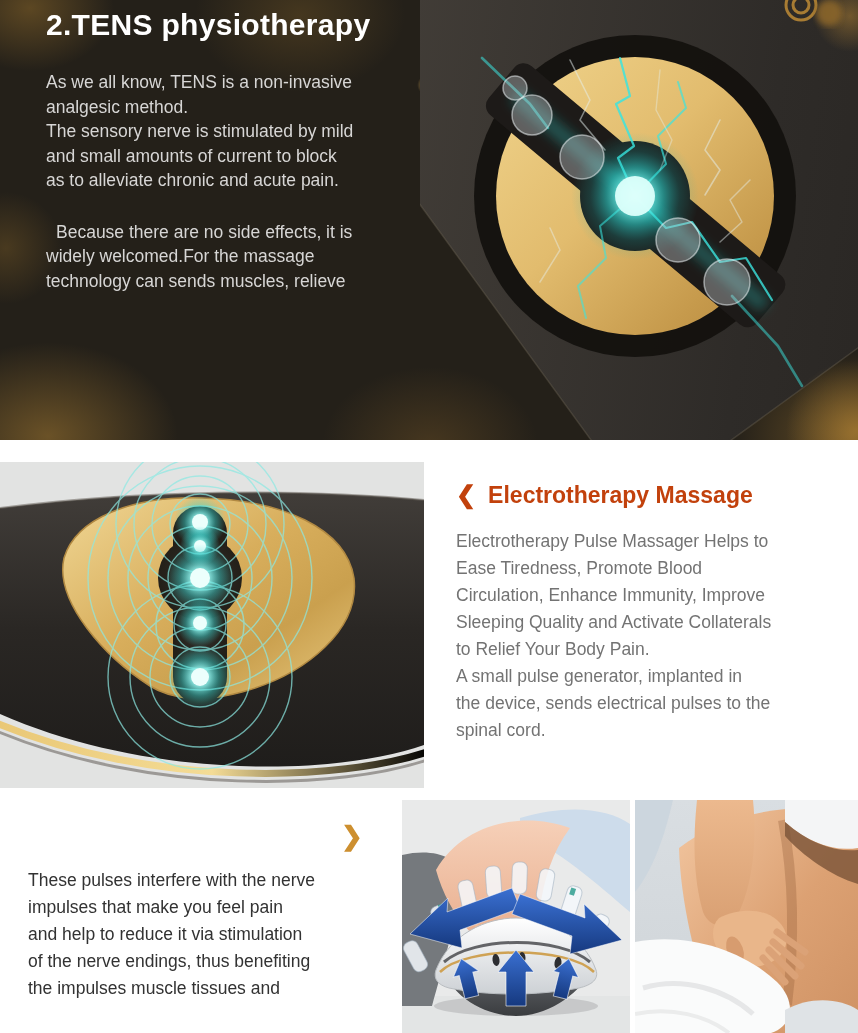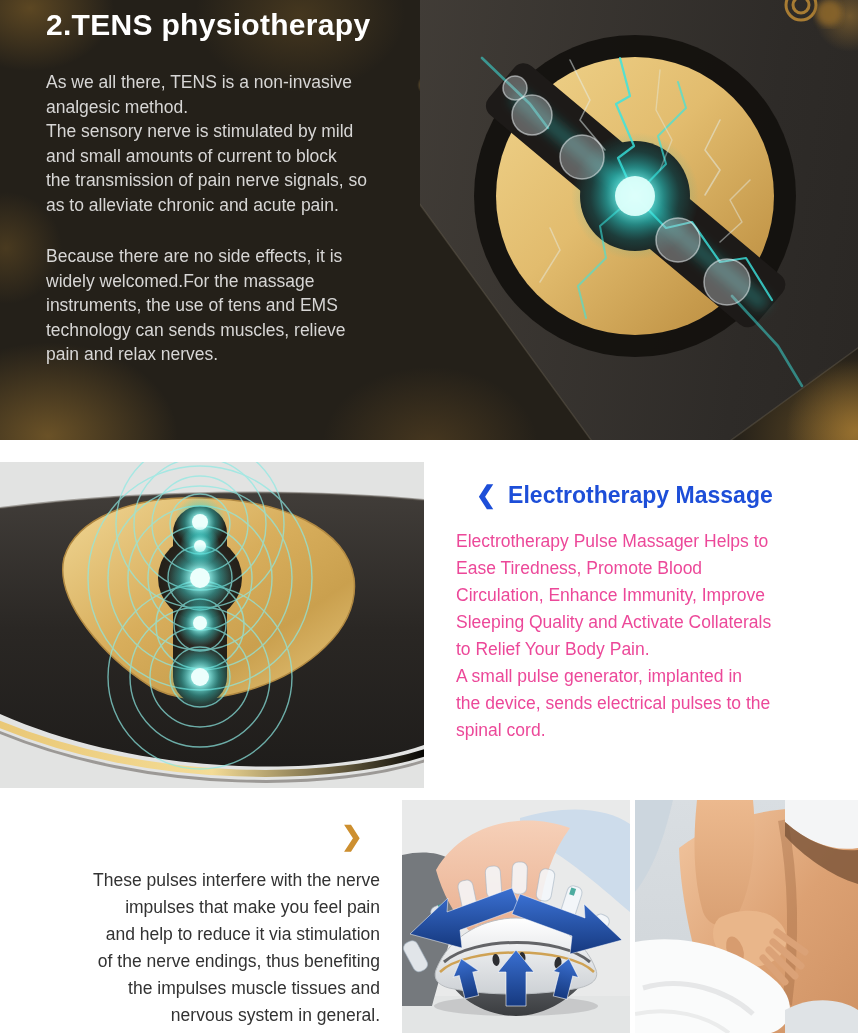--- a/index.html
+++ b/index.html
@@ -24,65 +24,62 @@
       radial-gradient(170px 120px at 852px 436px, rgba(192,142,56,.42), transparent 70%),
       #242019;
   }
   .tens-heading{
     position:absolute;left:46px;top:6px;margin:0;
     font-size:30px;line-height:38px;font-weight:bold;color:#ffffff;letter-spacing:.3px;
     z-index:4;
   }
   .tens-body{position:absolute;left:46px;top:70px;width:410px;z-index:4;}
   .tens-body .line{font-size:17.5px;line-height:24.5px;color:#d7d6d5;}
-  .tens-body .para-gap{margin-top:27px;}
+  .tens-body .para-gap{margin-top:27px;margin-left:10px;}
   .tens-art{position:absolute;left:420px;top:0;z-index:2;}
 
   
   .sec-electro{top:440px;height:355px;background:#ffffff;}
   .mid-art{position:absolute;left:0;top:22px;}
   .electro-heading{
-    position:absolute;left:476px;top:41px;margin:0;
-    font-size:23px;line-height:28px;font-weight:bold;color:#1d4ed8;
+    position:absolute;left:456px;top:41px;margin:0;
+    font-size:23px;line-height:28px;font-weight:bold;color:#c2410c;
   }
   .electro-heading .chev{margin-right:12px;font-size:24px;}
   .electro-body{position:absolute;left:456px;top:88px;width:384px;}
-  .electro-body .line{font-size:17.5px;line-height:27px;color:#ec4899;}
+  .electro-body .line{font-size:17.5px;line-height:27px;color:#737373;}
 
   
   .sec-pulses{top:795px;height:238px;background:#ffffff;}
   .pulses-chevron{
     position:absolute;left:341px;top:28px;
     font-size:26px;font-weight:bold;color:#cd8f2f;line-height:26px;
   }
-  .pulses-body{position:absolute;left:28px;top:72px;width:352px;text-align:right;}
+  .pulses-body{position:absolute;left:28px;top:72px;width:352px;}
   .pulses-body .line{font-size:17.5px;line-height:27px;color:#323232;}
   .diagram-art{position:absolute;left:402px;top:5px;}
   .photo-art{position:absolute;left:635px;top:5px;}
 </style>
 </head>
 <body>
 
 <div class="page">
 
   <section class="sec sec-tens">
     <h1 class="tens-heading">2.TENS physiotherapy</h1>
 
     <div class="tens-body">
-      <div class="line">As we all there, TENS is a non-invasive</div>
+      <div class="line">As we all know, TENS is a non-invasive</div>
       <div class="line">analgesic method.</div>
       <div class="line">The sensory nerve is stimulated by mild</div>
       <div class="line">and small amounts of current to block</div>
-      <div class="line">the transmission of pain nerve signals, so</div>
       <div class="line">as to alleviate chronic and acute pain.</div>
       <div class="line para-gap">Because there are no side effects, it is</div>
       <div class="line">widely welcomed.For the massage</div>
-      <div class="line">instruments, the use of tens and EMS</div>
       <div class="line">technology can sends muscles, relieve</div>
-      <div class="line">pain and relax nerves.</div>
     </div>
 
     <svg class="tens-art" width="438" height="440" viewBox="0 0 438 440">
       <defs>
         <linearGradient id="slabGrad" x1="0" y1="0" x2="1" y2="1">
           <stop offset="0" stop-color="#45403a"></stop>
             <stop offset=".6" stop-color="#2e2b28"></stop>
             <stop offset="1" stop-color="#262320"></stop>
         </linearGradient>
         <linearGradient id="discGrad" x1="0" y1="0" x2="1" y2="1">
@@ -260,21 +257,20 @@
 
   <section class="sec sec-pulses">
     <div class="pulses-chevron">❯</div>
 
     <div class="pulses-body">
       <div class="line">These pulses interfere with the nerve</div>
       <div class="line">impulses that make you feel pain</div>
       <div class="line">and help to reduce it via stimulation</div>
       <div class="line">of the nerve endings, thus benefiting</div>
       <div class="line">the impulses muscle tissues and</div>
-      <div class="line">nervous system in general.</div>
     </div>
 
     <svg class="diagram-art" width="228" height="233" viewBox="0 0 228 233">
       <defs>
         <linearGradient id="dSkin" x1="0" y1="0" x2="0" y2="1">
           <stop offset="0" stop-color="#f6d0b8"></stop>
             <stop offset="1" stop-color="#e8ad8d"></stop>
         </linearGradient>
         <linearGradient id="dBlue" x1="0" y1="0" x2="0" y2="1">
           <stop offset="0" stop-color="#3a70d2"></stop>

